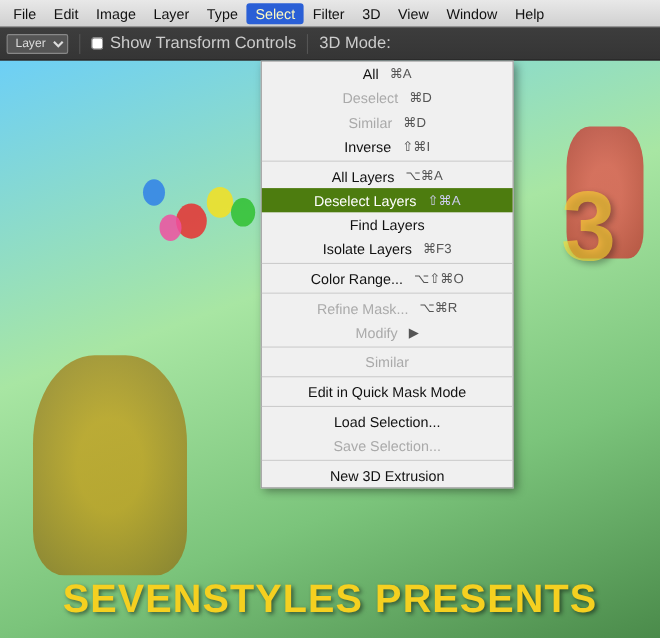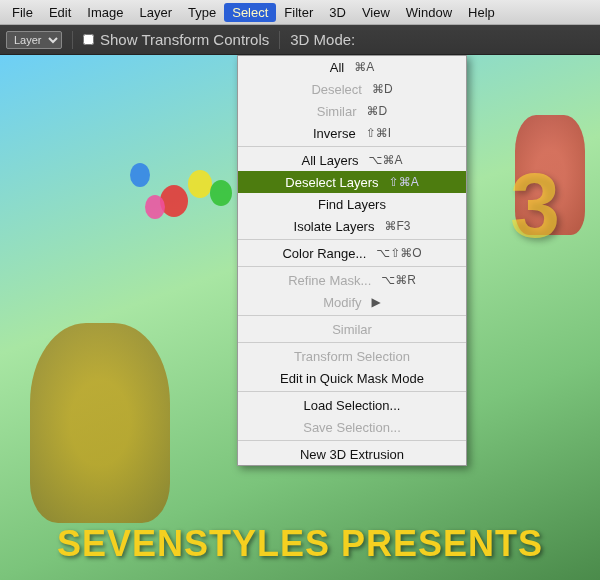--- a/index.html
+++ b/index.html
@@ -271,23 +271,20 @@
       </div>
       <div class="dropdown-item disabled">
         <span>Modify</span>
         <span class="shortcut">▶</span>
       </div>
       <div class="dropdown-separator"></div>
       <div class="dropdown-item disabled">
         <span>Similar</span>
       </div>
       <div class="dropdown-separator"></div>
-      <div class="dropdown-item disabled">
-        <span>Transform Selection</span>
-      </div>
       <div class="dropdown-item">
         <span>Edit in Quick Mask Mode</span>
       </div>
       <div class="dropdown-separator"></div>
       <div class="dropdown-item">
         <span>Load Selection...</span>
       </div>
       <div class="dropdown-item disabled">
         <span>Save Selection...</span>
       </div>

